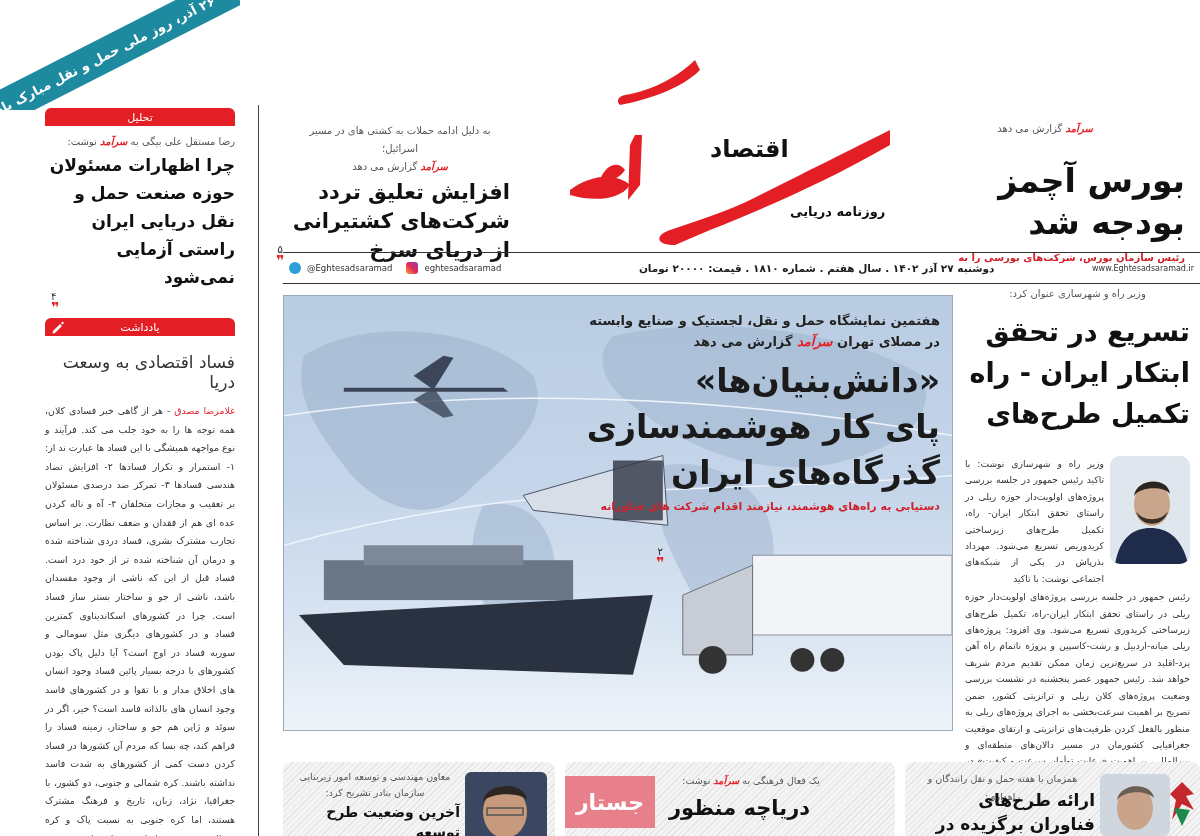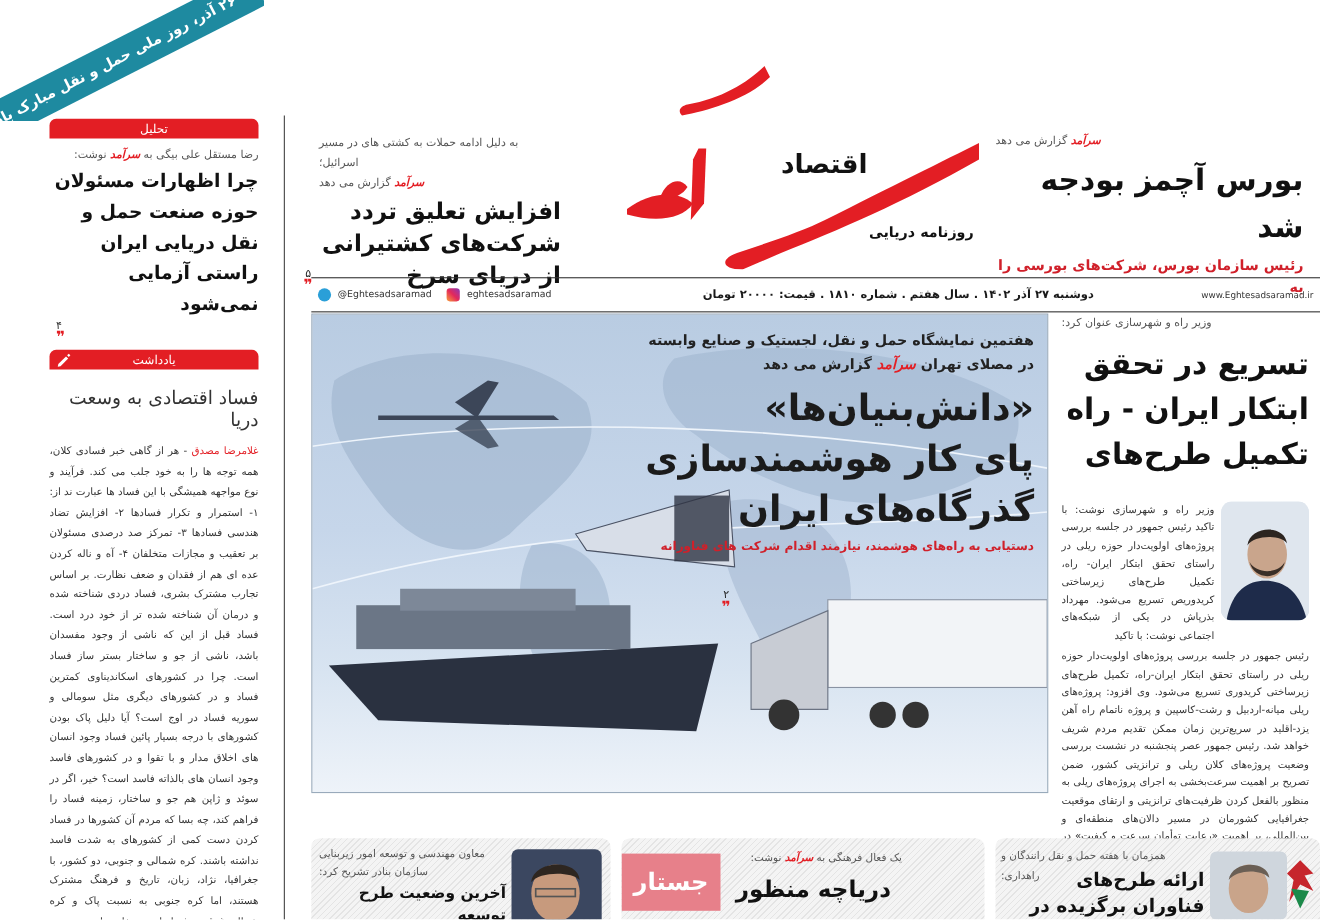--- a/index.html
+++ b/index.html
@@ -27,37 +27,37 @@
   .body-text { font-size: 9.4px; line-height: 18.6px; text-align: justify; direction: rtl; color: #333; }
   .body-text .author { color: #e31e24; }
 
   .vline { position: absolute; left: 258px; top: 105px; width: 1px; height: 731px; background: #444; }
 
   
   .logo-area { position: absolute; left: 560px; top: 60px; width: 330px; height: 185px; }
   .logo-sub { position: absolute; left: 250px; top: 207px; font-size: 13px; font-weight: bold; direction: rtl; color: #111; }
 
   .top-story { position: absolute; }
-  .kicker { font-size: 10px; color: #555; direction: rtl; text-align: left; line-height: 18px; }
+  .kicker { font-size: 10px; color: #555; direction: rtl; text-align: center; line-height: 18px; }
   .kicker .brand { color: #e31e24; font-style: italic; font-weight: bold; }
   .big-head { font-weight: bold; color: #111; direction: rtl; text-align: right; }
-  .red-sub { color: #d0202a; font-weight: bold; direction: rtl; text-align: right; font-size: 13px; line-height: 20px; }
+  .red-sub { color: #d0202a; font-weight: bold; direction: rtl; text-align: right; font-size: 10px; line-height: 20px; }
 
   
   .info-bar { position: absolute; left: 283px; top: 252px; width: 917px; height: 32px; border-top: 1px solid #333; border-bottom: 1px solid #333;
               display: flex; align-items: center; justify-content: space-between; padding: 0 6px; }
   .info-bar .social { display: flex; align-items: center; gap: 6px; font-size: 8.5px; color: #333; }
   .circle-icon { width: 12px; height: 12px; border-radius: 50%; display: inline-block; }
   .tg { background: #2a9fd8; }
   .ig { background: linear-gradient(45deg,#f9a13b,#e3285b,#8a3ab9); border-radius: 3px; }
   .info-bar .date { font-size: 10.5px; font-weight: bold; direction: rtl; margin-left: 40px; }
   .info-bar .site { font-size: 8px; color: #333; text-align: right; }
 
   
-  .hero { position: absolute; left: 283px; top: 285px; width: 670px; height: 436px; border: 1px solid #9ab;
+  .hero { position: absolute; left: 283px; top: 295px; width: 670px; height: 436px; border: 1px solid #9ab;
           background: linear-gradient(180deg, #b9cce2 0%, #c6d6ea 45%, #d8e4f1 75%, #eef3f9 100%); overflow: hidden; }
   .hero .map { position: absolute; inset: 0; }
   .hero-text { position: absolute; right: 12px; top: 14px; width: 440px; direction: rtl; text-align: right; }
   .hero-kicker { font-size: 13px; font-weight: bold; color: #222; line-height: 21px; }
   .hero-kicker .brand { color: #e31e24; font-style: italic; }
   .hero-head { font-size: 33px; font-weight: bold; color: #1b1b1b; line-height: 46px; margin-top: 6px; }
   .hero-sub { font-size: 11px; font-weight: bold; color: #d0202a; margin-top: 4px; }
   .hero-ref { position: absolute; left: 372px; top: 250px; font-size: 10px; color: #222; text-align: center; }
 
   
@@ -129,21 +129,21 @@
   </svg>
   <div class="abs" style="left:150px; top:75px; font-size:24px; font-weight:bold; color:#111; direction:rtl;">اقتصاد</div>
 </div>
 <div class="logo-sub" style="left:790px; top:204px;">روزنامه دریایی</div>
 
 <div class="top-story" style="left:905px; top:120px; width:280px;">
   <div class="kicker">
     <span class="brand">سرآمد</span>
     <span>گزارش می دهد</span>
   </div>
-  <div class="big-head" style="font-size:27px; line-height:42px; margin-top:6px;">بورس آچمز بودجه شد</div>
+  <div class="big-head" style="font-size:33px; line-height:42px; margin-top:22px;">بورس آچمز بودجه شد</div>
   <div class="red-sub" style="margin-top:4px;">رئیس سازمان بورس، شرکت‌های بورسی را به</div>
 </div>
 
 <div class="info-bar">
   <div class="social">
     <span class="circle-icon tg"></span>
     <span>@Eghtesadsaramad</span>
     <span class="circle-icon ig" style="margin-left:8px;"></span>
     <span>eghtesadsaramad</span>
   </div>

